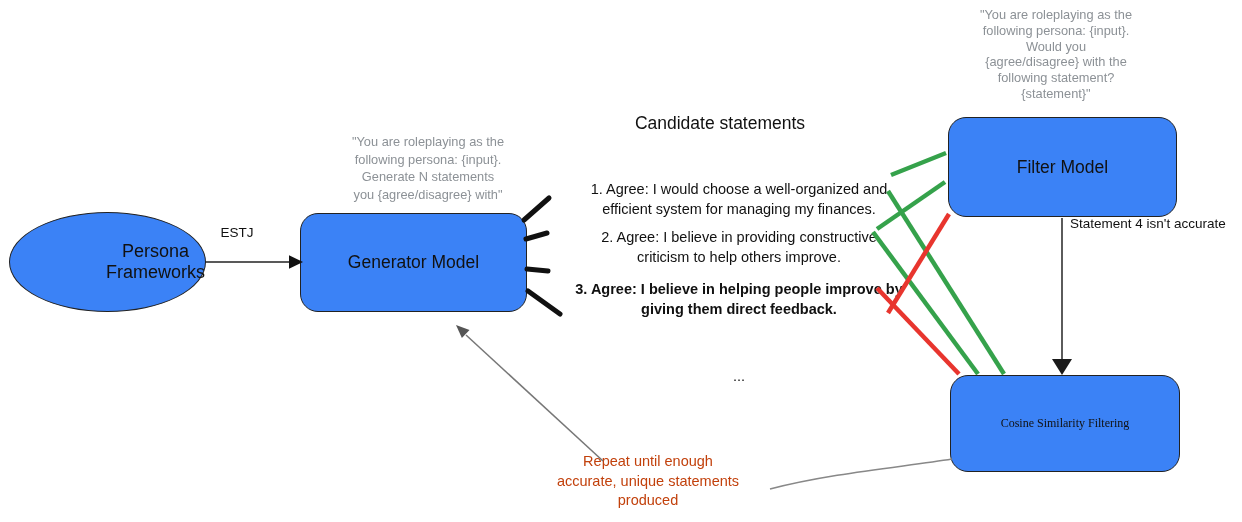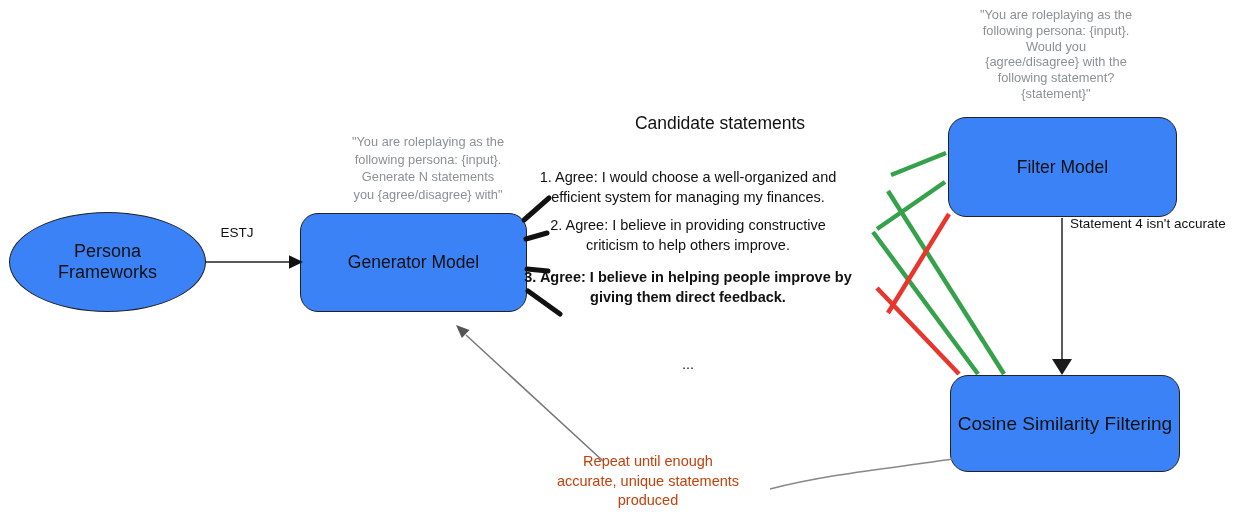--- a/index.html
+++ b/index.html
@@ -34,26 +34,27 @@
   .prompt.flt{font-size:12.8px;line-height:15.8px;}
   .heading{
     position:absolute;
     font-size:17.5px;
     text-align:center;
     color:#111;
     z-index:2;
   }
   .stmt{
     position:absolute;
-    left:512px;width:352px;
+    left:563px;width:352px;
     text-align:center;
     font-size:14.5px;line-height:20px;
     white-space:pre-line;
     color:#111;
     z-index:2;
+    margin-top:12px;
   }
   .small-note{
     position:absolute;
     font-size:13.5px;
     color:#111;
     z-index:2;
   }
   .repeat{
     position:absolute;
     left:542px;top:452px;width:212px;
@@ -75,35 +76,35 @@
     position:absolute;left:0;top:0;
     z-index:3;
     pointer-events:none;
   }
 </style>
 </head>
 <body>
 
 <div id="canvas">
 
-  <div class="node ellipse" style="left:9px;top:212px;width:197px;height:100px;">
+  <div class="node ellipse" style="left:9px;top:212px;width:197px;height:100px;justify-content:flex-end;">
     <span class="node-label" style="font-size:18px;">Persona
 Frameworks</span>
   </div>
 
   <div class="node rounded" style="left:300px;top:213px;width:227px;height:99px;">
     <span class="node-label">Generator Model</span>
   </div>
 
   <div class="node rounded" style="left:948px;top:117px;width:229px;height:100px;">
     <span class="node-label">Filter Model</span>
   </div>
 
   <div class="node rounded" style="left:950px;top:375px;width:230px;height:97px;">
-    <span class="node-label" style="font-size:19px;">Cosine Similarity Filtering</span>
+    <span class="node-label" style="font-size:12px;font-family:Liberation Serif, serif;">Cosine Similarity Filtering</span>
   </div>
 
   <div class="prompt gen" style="left:316px;top:133px;width:224px;">"You are roleplaying as the
 following persona: {input}.
 Generate N statements
 you {agree/disagree} with"</div>
 
   <div class="prompt flt" style="left:950px;top:7px;width:212px;">"You are roleplaying as the
 following persona: {input}.
 Would you

